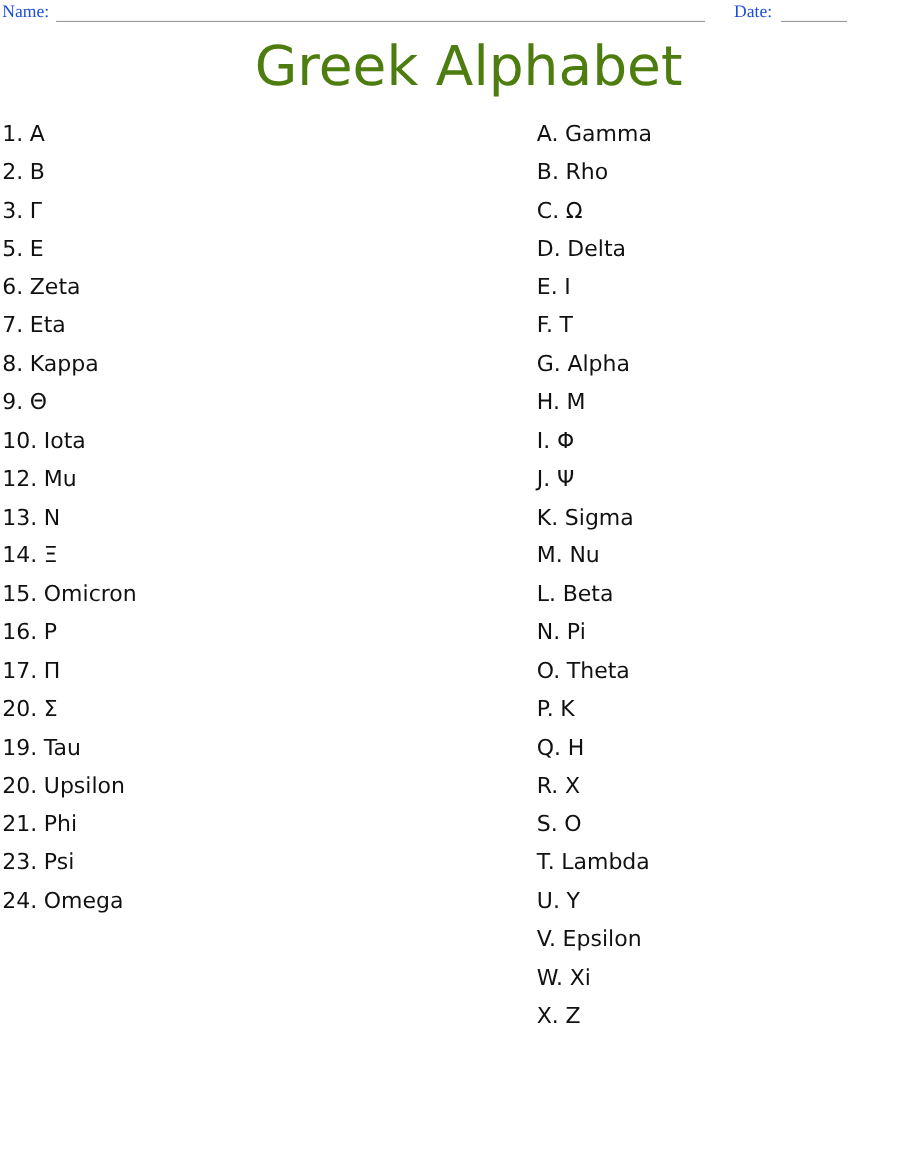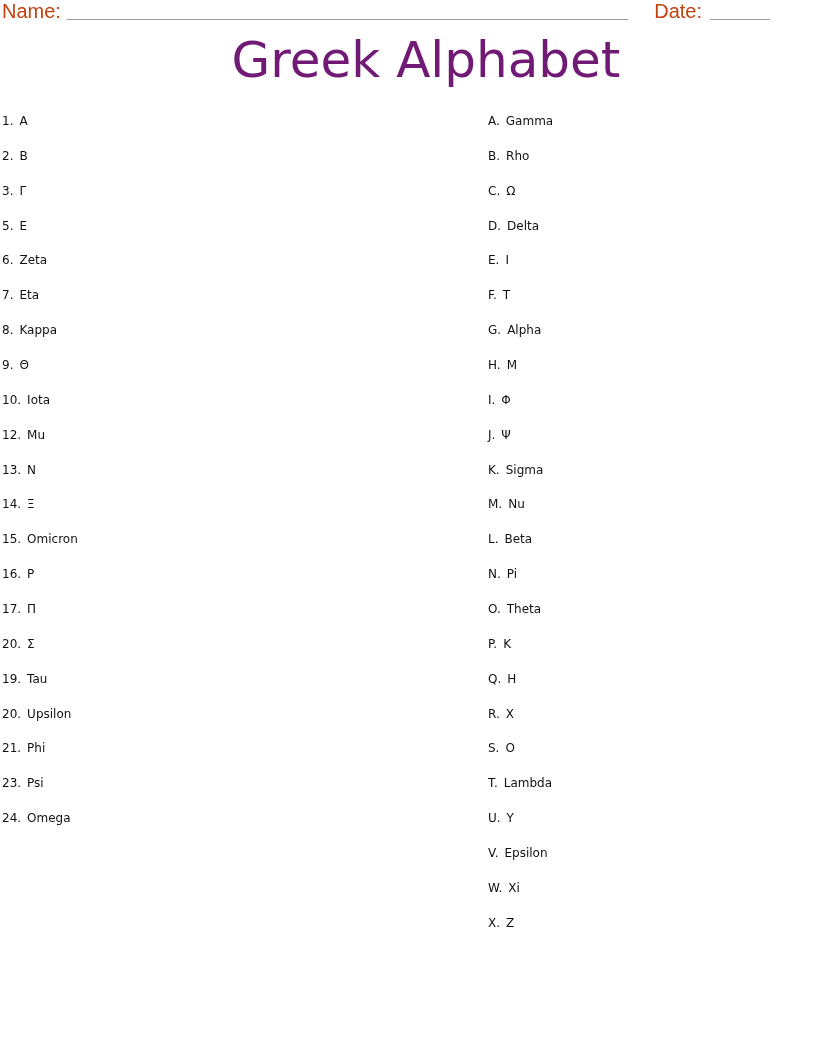--- a/index.html
+++ b/index.html
@@ -11,50 +11,50 @@
     overflow: hidden;
     font-family: "DejaVu Sans", sans-serif;
     color: #111111;
   }
   
   .header {
     position: absolute;
     top: 2px; left: 2px; right: 46px;
     display: flex;
     align-items: flex-end;
-    font-family: Liberation Sans, sans-serif;
-    font-size: 20px;
-    color: #c2410c;
+    font-family: Liberation Serif, serif;
+    font-size: 16px;
+    color: #1d4ed8;
   }
   .hlabel { line-height: 18px; white-space: nowrap; }
   .blank-line {
     display: inline-block;
     border-bottom: 1px solid #999999;
     height: 17px;
   }
   .name-line { flex: 1 1 auto; margin-left: 6px; margin-right: 26px; }
   .date-line { width: 60px; margin-left: 8px; }
   
   .title {
     position: absolute;
     top: 30px; left: 0; right: 0;
     margin: 0;
     text-align: center;
     font-family: "DejaVu Sans", sans-serif;
     font-weight: 400;
     font-size: 50px;
     line-height: 60px;
-    color: #701a75;
+    color: #4d7c0f;
     padding-left: 36px;
   }
   
   .col {
     position: absolute;
     top: 112px;
-    font-size: 12px;
+    font-size: 20px;
     line-height: 18px;
   }
   .col-left  { left: 2px;  width: 470px; }
   .col-right { left: 488px; width: 320px; }
   .row { height: 34.87px; white-space: nowrap; }
   .num { margin-right: 6px; }
 </style>
 </head>
 <body>
 

